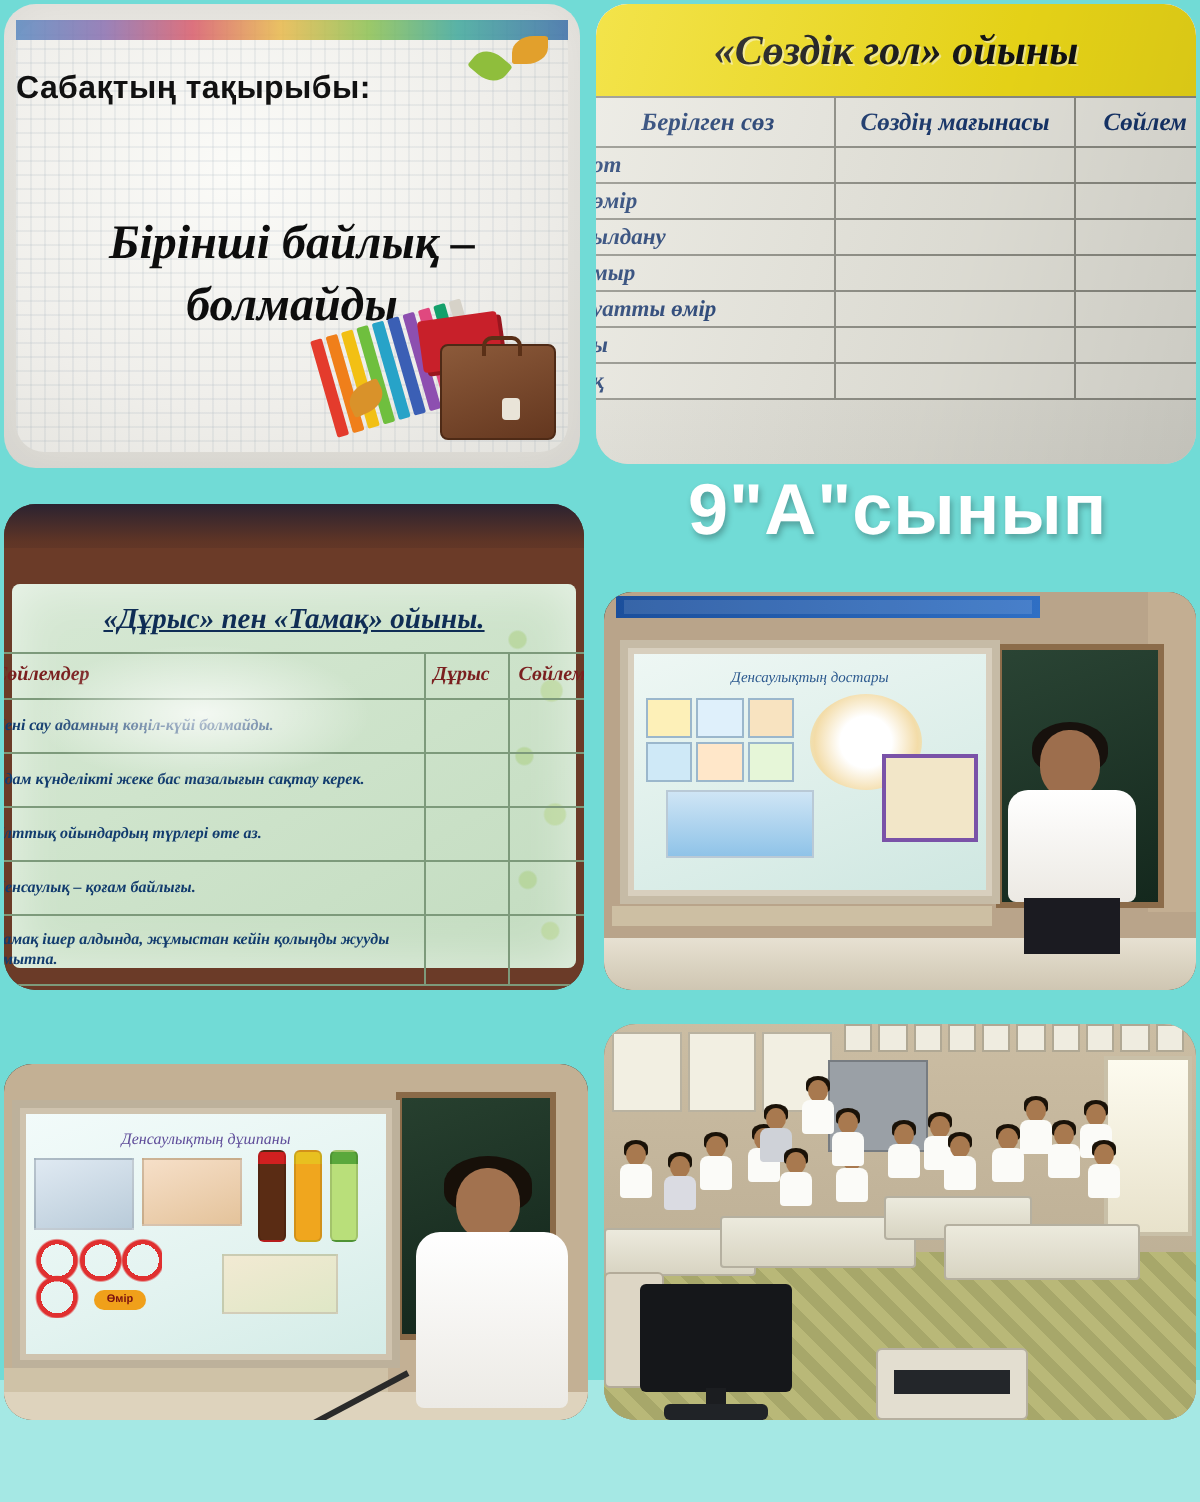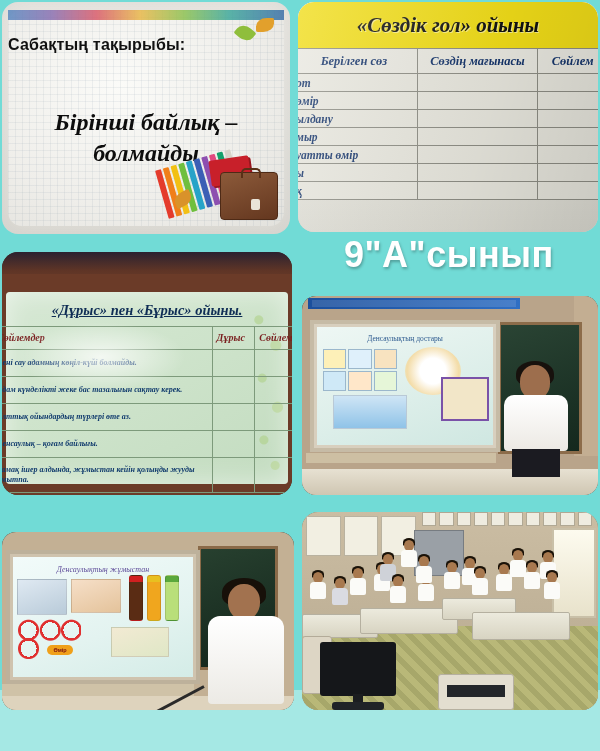--- a/index.html
+++ b/index.html
@@ -101,21 +101,21 @@
   #p-teacher1 .room{position:absolute;left:0;top:0;width:100%;height:100%;background:#b9a48a;}
   #p-teacher1 .topbanner{position:absolute;left:6px;top:2px;width:212px;height:11px;
            background:linear-gradient(90deg,#1b4f9c,#2f6fc4);}
   #p-teacher1 .topbanner:after{content:"";position:absolute;inset:2px 4px;background:rgba(255,255,255,.12);}
   #p-teacher1 .chalkboard{position:absolute;left:196px;top:26px;width:78px;height:126px;
            background:linear-gradient(160deg,#2a4434,#14281d);border:3px solid #8c6c4a;}
   #p-teacher1 .screenframe{position:absolute;left:8px;top:24px;width:182px;height:124px;
            background:#d8cfbe;border:4px solid #c6bba6;}
   #p-teacher1 .screen{position:absolute;inset:3px;background:linear-gradient(160deg,#eef7f4,#dceee9 60%,#cfe7e1);}
   #p-teacher1 .slidetitle{position:absolute;left:0;right:0;top:7px;text-align:center;
-           font-family:"Liberation Serif",serif;font-size:7.5px;color:#2d5a8f;}
+           font-family:"Liberation Serif",serif;font-style:italic;font-size:7.5px;color:#2d5a8f;}
   #p-teacher1 .thumbs{position:absolute;left:6px;top:22px;width:74px;height:42px;
            display:grid;grid-template-columns:repeat(3,1fr);grid-template-rows:repeat(2,1fr);gap:2px;}
   #p-teacher1 .thumbs i{display:block;border:1px solid #9bb7cc;background:#fdf6cf;}
   #p-teacher1 .bigpic{position:absolute;left:88px;top:20px;width:56px;height:48px;border-radius:50%;
            background:radial-gradient(circle,#ffffff 35%,#f3dca8 70%,#dff0d8 100%);}
   #p-teacher1 .foodpic{position:absolute;right:4px;top:50px;width:44px;height:40px;
            background:#f2e6c8;border:2px solid #7a52a8;}
   #p-teacher1 .swimpic{position:absolute;left:16px;top:68px;width:72px;height:32px;
            background:linear-gradient(180deg,#cfe5f5,#8fc3e8);border:1px solid #b9c9d6;}
   #p-teacher1 .ledge{position:absolute;left:4px;bottom:32px;width:190px;height:10px;background:#cdbfa3;}
@@ -271,21 +271,21 @@
     <div class="shade"></div>
   </div>
 
   <div id="class-label">9"A"сынып</div>
 
   <div class="panel" id="p-truefalse">
     <div class="wall"></div>
     <div class="frame"></div>
     <div class="board">
       <div class="foliage"></div>
-      <div class="bhead">«Дұрыс» пен «Бұрыс» ойыны.</div>
+      <div class="bhead">«Дұрыс» пен «Тамақ» ойыны.</div>
       <table>
         <colgroup>
             <col class="t1">
             <col class="t2">
             <col class="t3">
           </colgroup>
         <thead>
           <tr>
             <th>Сөйлемдер</th>
             <th>Дұрыс</th>
@@ -353,21 +353,21 @@
       <div class="body"></div>
       <div class="skirt"></div>
     </div>
   </div>
 
   <div class="panel" id="p-teacher2">
     <div class="room"></div>
     <div class="chalkboard"></div>
     <div class="screenframe">
       <div class="screen">
-        <div class="slidetitle">Денсаулықтың жұмыстан</div>
+        <div class="slidetitle">Денсаулықтың дұшпаны</div>
         <div class="pic" style="left:4px;top:22px;width:48px;height:34px;background:linear-gradient(160deg,#dfe9f2,#b9cbd9);"></div>
         <div class="pic" style="left:58px;top:22px;width:48px;height:32px;background:linear-gradient(160deg,#f6dfc8,#e4c39b);"></div>
         <div class="pic" style="left:116px;top:18px;width:12px;height:44px;border-radius:3px;background:linear-gradient(180deg,#d02020 0 6px,#5a2c14 6px 100%);"></div>
         <div class="pic" style="left:134px;top:18px;width:12px;height:44px;border-radius:3px;background:linear-gradient(180deg,#e8c020 0 6px,#f0a61e 6px 100%);"></div>
         <div class="pic" style="left:152px;top:18px;width:12px;height:44px;border-radius:3px;background:linear-gradient(180deg,#5aa83c 0 6px,#b9df7a 6px 100%);"></div>
         <div class="pic" style="left:98px;top:70px;width:56px;height:28px;background:linear-gradient(160deg,#f2ead3,#dfe7c6);"></div>
         <div class="pic" style="left:4px;top:62px;width:64px;height:40px;border:none;background:
              radial-gradient(circle at 18% 28%,transparent 0 8px,#e03030 8px 10px,transparent 11px),
              radial-gradient(circle at 52% 28%,transparent 0 8px,#e03030 8px 10px,transparent 11px),
              radial-gradient(circle at 85% 28%,transparent 0 8px,#e03030 8px 10px,transparent 11px),

